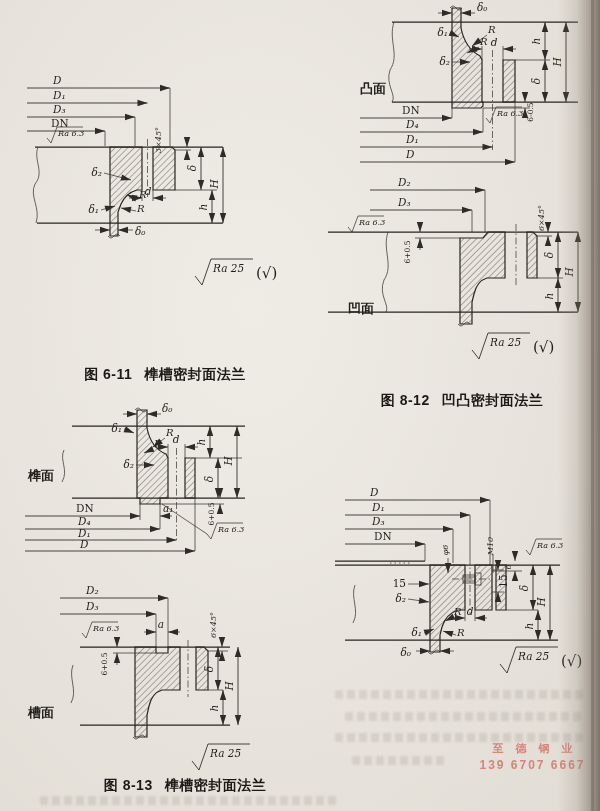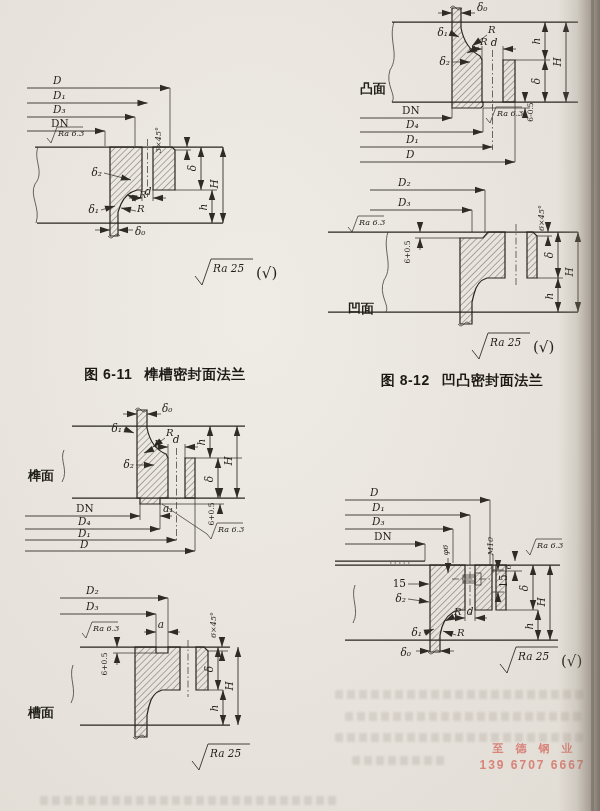--- a/index.html
+++ b/index.html
@@ -257,21 +257,21 @@
       <line class="ln" x1="278" y1="72" x2="278" y2="152" marker-start="url(#a12b)" marker-end="url(#a12b)"></line>
       <text class="dt" transform="rotate(-90 273 112)" x="273" y="112" text-anchor="middle">H</text>
     </g>
     <g transform="translate(172,172)">
       <path class="ln" d="M0,18 L7,27 L16,1 L58,1"></path>
       <text class="dt" x="18" y="14">Ra 25</text>
       <text class="sfx" x="61" y="20">(√)</text>
     </g>
   </svg>
   <div class="face-label" style="left:348px;top:260px">凹面</div>
-  <div class="caption" style="left:337px;top:372px;width:250px">
+  <div class="caption" style="left:337px;top:392px;width:250px">
     <span class="cap-no">图 8-12</span><span>凹凸密封面法兰</span>
   </div>
 
   <svg style="left:10px;top:398px" width="280" height="167" viewBox="0 0 280 167">
     <defs>
       <pattern id="h13a" width="4.5" height="4.5" patternUnits="userSpaceOnUse" patternTransform="rotate(45)">
         <line x1="0" y1="0" x2="0" y2="4.5" stroke="#3f3a33" stroke-width="0.75"></line>
       </pattern>
       <marker id="a13a" markerUnits="userSpaceOnUse" markerWidth="12" markerHeight="8" refX="10.5" refY="4" orient="auto-start-reverse">
         <path d="M0.5,0.8 L10.5,4 L0.5,7.2 Z" fill="#2f2b26"></path>
@@ -400,20 +400,23 @@
       <line class="ln" x1="228" y1="82" x2="228" y2="160" marker-start="url(#a13b)" marker-end="url(#a13b)"></line>
       <text class="dt" transform="rotate(-90 223 121)" x="223" y="121" text-anchor="middle">H</text>
     </g>
     <g transform="translate(182,178)">
       <path class="ln" d="M0,18 L7,27 L16,1 L58,1"></path>
       <text class="dt" x="18" y="14">Ra 25</text>
       <text class="sfx" x="61" y="20"></text>
     </g>
   </svg>
   <div class="face-label" style="left:28px;top:664px">槽面</div>
+  <div class="caption" style="left:60px;top:777px;width:250px">
+    <span class="cap-no">图 8-13</span><span>榫槽密封面法兰</span>
+  </div>
 
   <svg style="left:330px;top:480px" width="270" height="205" viewBox="0 0 270 205">
     <defs>
       <pattern id="h14" width="4.5" height="4.5" patternUnits="userSpaceOnUse" patternTransform="rotate(45)">
         <line x1="0" y1="0" x2="0" y2="4.5" stroke="#3f3a33" stroke-width="0.75"></line>
       </pattern>
       <marker id="a14" markerUnits="userSpaceOnUse" markerWidth="12" markerHeight="8" refX="10.5" refY="4" orient="auto-start-reverse">
         <path d="M0.5,0.8 L10.5,4 L0.5,7.2 Z" fill="#2f2b26"></path>
       </marker>
     </defs>

